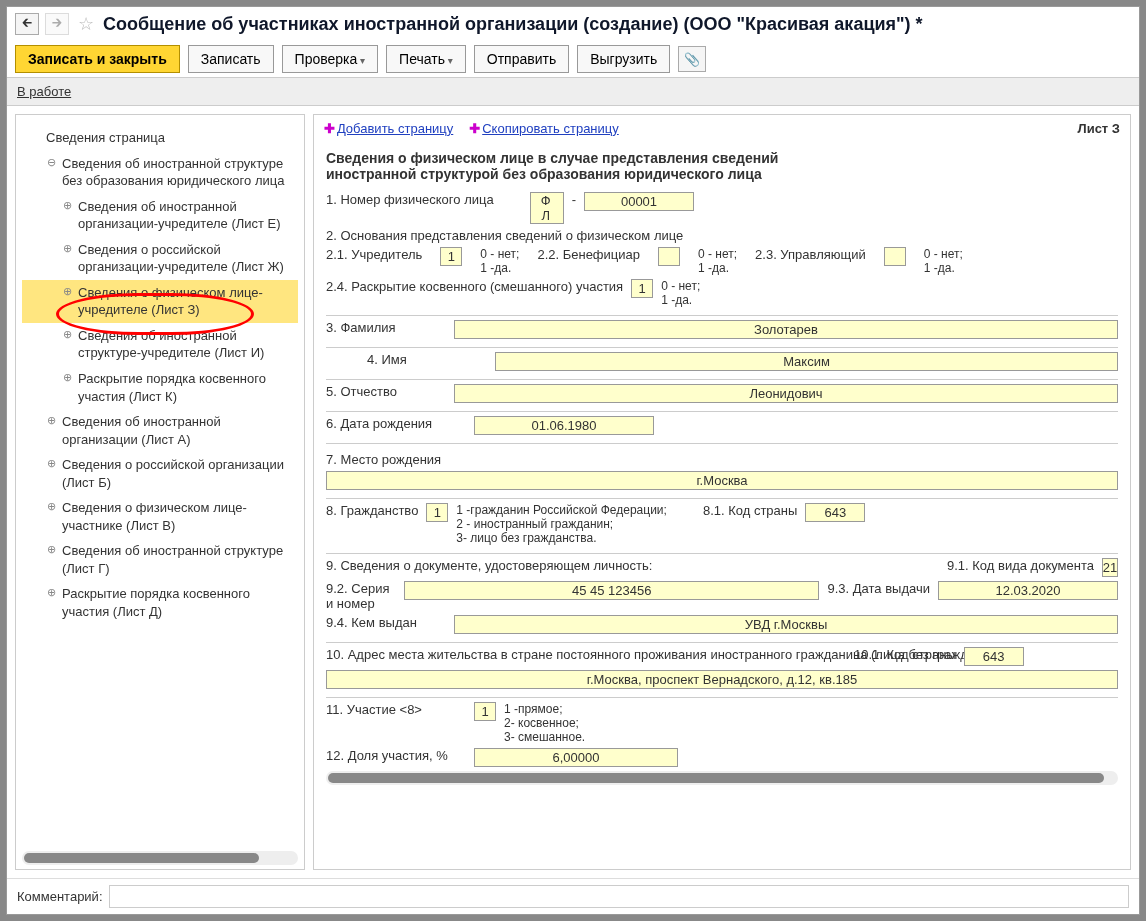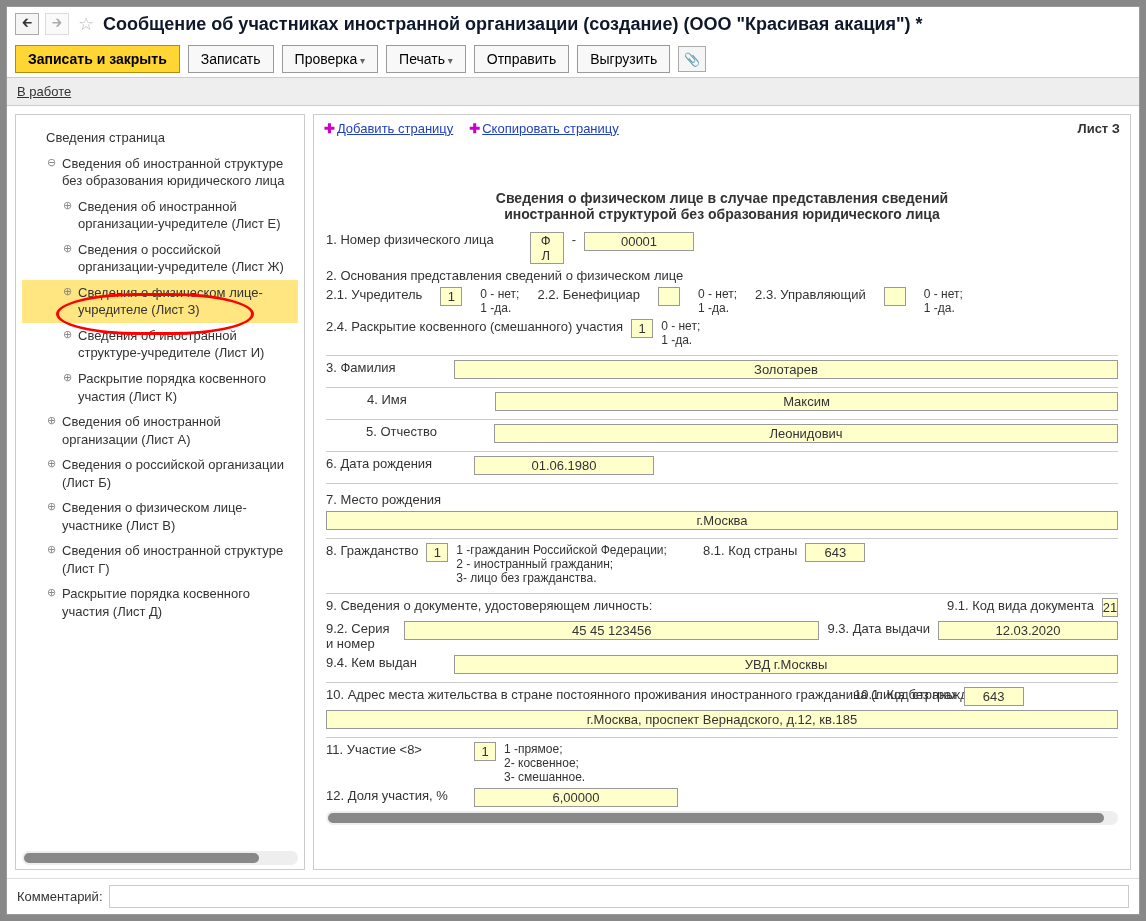--- a/index.html
+++ b/index.html
@@ -19,27 +19,27 @@
 .body{flex:1;display:flex;padding:8px;gap:8px;min-height:0;}
 .tree{width:290px;border:1px solid #ccc;padding:10px 6px;overflow:auto;position:relative;}
 .tree-item{padding:4px 2px 4px 24px;position:relative;line-height:1.35;}
 .tree-item.lvl2{padding-left:40px;}
 .tree-item.lvl3{padding-left:56px;}
 .tree-item .exp{position:absolute;left:8px;top:6px;width:11px;height:11px;color:#888;font-size:11px;line-height:11px;text-align:center;}
 .tree-item.lvl2 .exp{left:24px;}
 .tree-item.lvl3 .exp{left:40px;}
 .tree-item.sel{background:#ffe680;}
 .circled{position:absolute;border:3px solid red;border-radius:50%/60%;pointer-events:none;}
-.content{flex:1;border:1px solid #ccc;display:flex;flex-direction:column;min-width:0;gap:40px;}
+.content{flex:1;border:1px solid #ccc;display:flex;flex-direction:column;min-width:0;}
 .content-head{display:flex;align-items:center;padding:6px 10px;gap:16px;}
 .plus{color:#c0c;font-weight:bold;margin-right:2px;}
 .link{color:#2040c0;text-decoration:underline;cursor:pointer;}
 .sheet-label{margin-left:auto;font-weight:bold;}
 .form{flex:1;overflow:auto;padding:4px 12px 12px 12px;}
-.form h2{text-align:center;font-size:14px;font-weight:bold;margin:4px 0 10px 0;}
+.form h2{text-align:left;font-size:14px;font-weight:bold;margin:4px 0 10px 0;}
 .row{display:flex;align-items:flex-start;margin:4px 0;gap:8px;}
 .lbl{white-space:nowrap;}
 .yel{background:#ffffcc;border:1px solid #999;display:inline-flex;align-items:center;justify-content:center;min-height:19px;padding:0 4px;text-align:center;}
 .yel.inp{cursor:text;}
 .grow{flex:1;}
 .sec{border-top:1px solid #ccc;margin-top:8px;padding-top:4px;}
 .sb{height:14px;background:#eee;border-radius:7px;position:relative;margin-top:4px;}
 .sb .thumb{position:absolute;height:10px;top:2px;background:#888;border-radius:5px;}
 .footer{padding:6px 10px;border-top:1px solid #ddd;display:flex;align-items:center;gap:6px;}
 .footer input{flex:1;border:1px solid #ccc;padding:3px 5px;font-size:13px;}
@@ -135,21 +135,21 @@
 
     <div class="sec row">
             <span class="lbl" style="width:120px;">3. Фамилия</span>
             <span class="yel inp grow">Золотарев</span>
           </div>
     <div class="sec row">
             <span class="lbl" style="width:120px;margin-left:41px;">4. Имя</span>
             <span class="yel inp grow">Максим</span>
           </div>
     <div class="sec row">
-            <span class="lbl" style="width:120px;margin-left:40px;">5. Отчество</span>
+            <span class="lbl" style="width:120px;">5. Отчество</span>
             <span class="yel inp grow">Леонидович</span>
           </div>
     <div class="sec row">
             <span class="lbl" style="width:140px;">6. Дата рождения</span>
             <span class="yel inp" style="width:180px;">01.06.1980</span>
           </div>
     <div class="sec">
             <div class="row">
               <span class="lbl">7. Место рождения</span>
             </div>

